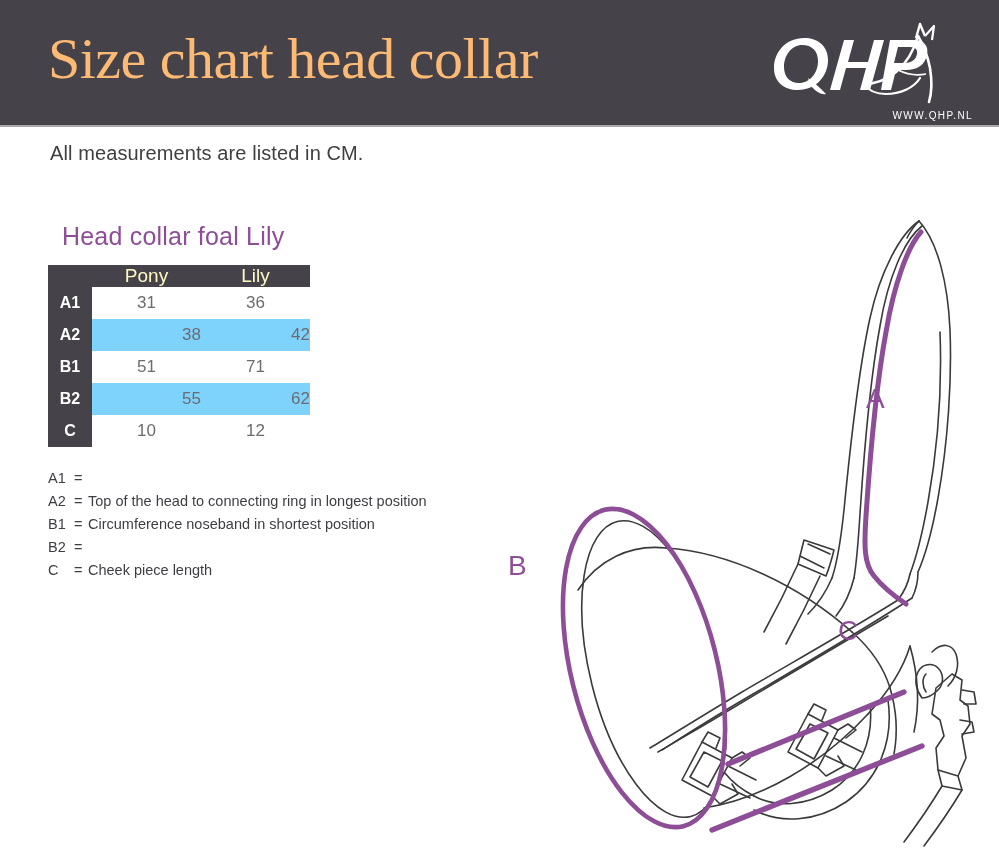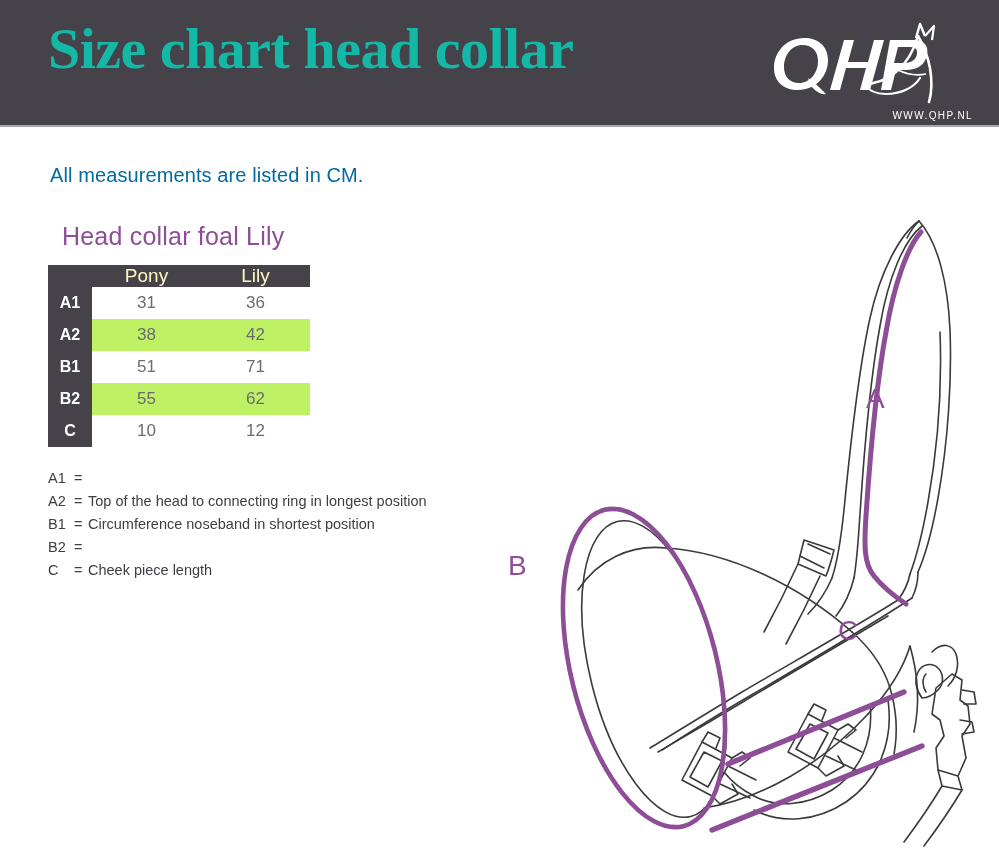--- a/index.html
+++ b/index.html
@@ -20,45 +20,45 @@
   .header{
     position:absolute;left:0;top:0;width:999px;height:125px;
     background:#454349;
     box-sizing:border-box;
   }
   .header-rule{
     position:absolute;left:0;top:125px;width:999px;height:2px;
     background:#a9a6ac;
   }
   .header-title{
-    position:absolute;left:48px;top:8px;
+    position:absolute;left:48px;top:18px;
     font-size:58px;line-height:82px;
-    color:#14b8a6;
+    color:#fdba74;
     font-family:"Liberation Serif", serif;
-    font-weight:700;
+    font-weight:400;
     letter-spacing:-0.5px;
     white-space:nowrap;
   }
   .logo{
     position:absolute;right:26px;top:22px;
     width:205px;height:84px;
   }
   .logo svg{display:block;}
   .logo-url{
     position:absolute;right:26px;bottom:4px;
     font-size:10px;letter-spacing:1.4px;
     color:#ffffff;
     font-family:"Liberation Sans", sans-serif;
     text-align:right;
     white-space:nowrap;
   }
   
   .intro{
-    position:absolute;left:50px;top:164px;
-    font-size:20px;color:#0369a1;
+    position:absolute;left:50px;top:142px;
+    font-size:20px;color:#404040;
     letter-spacing:0.1px;
     white-space:nowrap;
   }
   .section-title{
     position:absolute;left:62px;top:222px;
     font-size:25px;color:#8d4d97;
     letter-spacing:0.2px;
     white-space:nowrap;
   }
   
@@ -90,21 +90,22 @@
     font-size:16px;
     font-weight:700;
   }
   .size-table tbody td{
     color:#6d6b72;
     text-align:center;
     background:#ffffff;
     margin-top:48px;
   }
   .size-table tbody tr.alt td{
-    background:#bef264;
+    background:#7dd3fc;
+    text-align:right;
   }
   .col-label{width:44px;}
   .col-pony{width:109px;}
   .col-full{width:109px;}
   
   .legend{
     position:absolute;left:48px;top:470px;
     font-size:14.5px;color:#3f3d44;
   }
   .legend-row{

